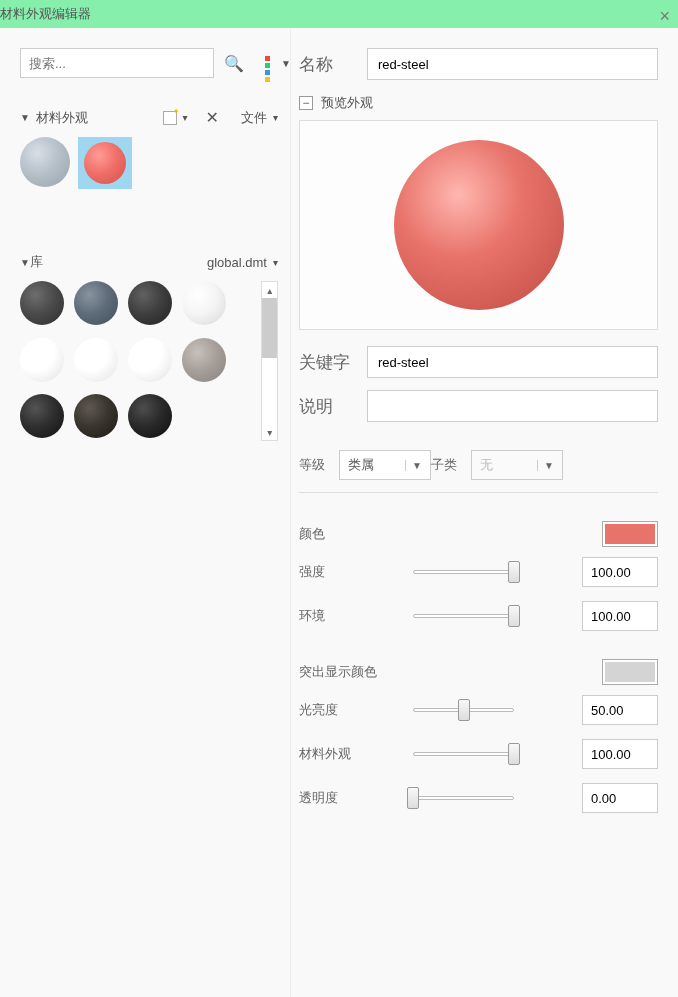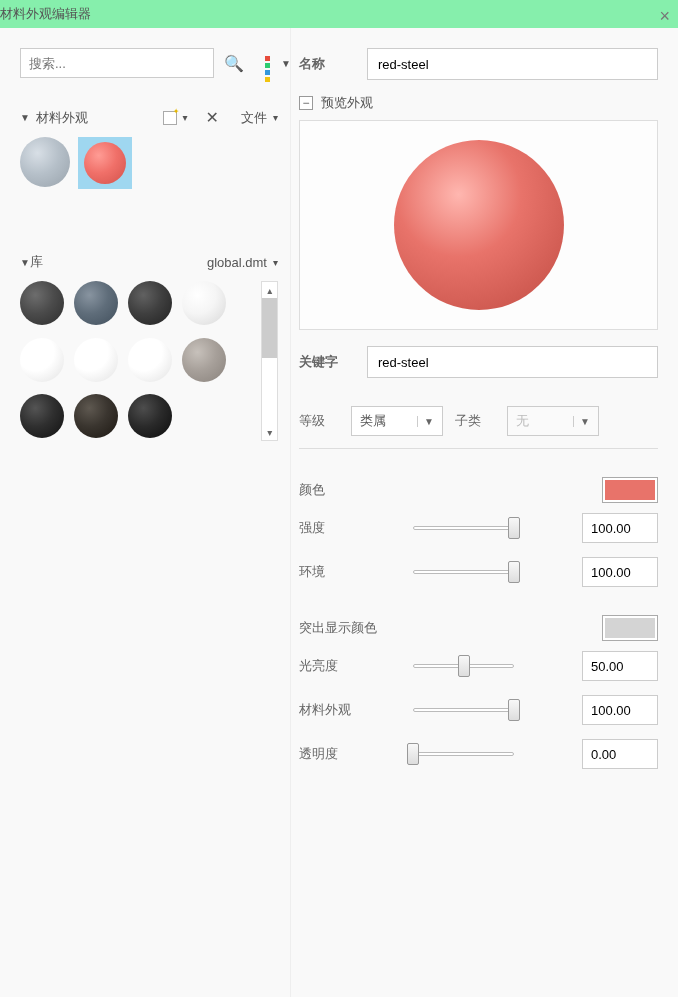--- a/index.html
+++ b/index.html
@@ -4,21 +4,21 @@
 <style>
 * { box-sizing: border-box; margin: 0; padding: 0; font-family: "Microsoft YaHei", sans-serif; }
 body { background: #f0f0f0; width: 678px; height: 997px; overflow: hidden; font-size: 13px; color: #555; }
 .titlebar { height: 28px; background: #86efac; text-align: left; line-height: 28px; position: relative; font-size: 13px; color: #555; }
 .titlebar .close { position: absolute; right: 8px; top: 2px; font-size: 18px; color: #777; cursor: pointer; }
 .main { display: flex; height: calc(100% - 28px); background: #f9f9f9; }
 .left { width: 290px; padding: 20px 12px 12px 20px; }
 .right { flex: 1; padding: 20px 20px 12px 8px; border-left: 1px solid #eee; position: relative; }
 
 .row { display: flex; align-items: center; margin-bottom: 12px; gap: 8px; }
-.label { width: 60px; font-size: 13px; color: #666; font-weight: bold; }
+.label { width: 60px; font-size: 17px; color: #666; }
 
 .search-row { display: flex; align-items: center; gap: 10px; margin-bottom: 30px; }
 .search-input { flex: 1; height: 30px; border: 1px solid #ccc; padding: 0 8px; font-size: 13px; color: #888; }
 .search-icon { font-size: 16px; color: #888; cursor: pointer; }
 .palette-btn { width: 20px; height: 16px; display: inline-flex; flex-wrap: wrap; cursor: pointer; }
 .palette-btn span { width: 5px; height: 5px; margin: 1px; }
 
 .section-header { display: flex; align-items: center; gap: 6px; font-size: 13px; margin-bottom: 6px; }
 .dropdown-arrow { font-size: 10px; }
 .section-header .spacer { flex: 1; }
@@ -45,21 +45,21 @@
 .preview-header { display: flex; align-items: center; gap: 8px; margin: 14px 0 8px; font-size: 13px; font-weight: 500; }
 .collapse-box { width: 14px; height: 14px; border: 1px solid #999; background: #fff; display: flex; align-items: center; justify-content: center; font-size: 12px; color: #666; line-height: 1; cursor: pointer; }
 
 .preview-box { width: 100%; height: 210px; border: 1px solid #ddd; background: #fdfdfd; display: flex; align-items: center; justify-content: center; margin-bottom: 16px; }
 .preview-sphere { width: 170px; height: 170px; border-radius: 50%; }
 
 .tabs { display: flex; border-bottom: 1px solid #ccc; margin: 14px 0; }
 .tab { padding: 8px 18px; font-size: 13px; color: #888; cursor: pointer; border: 1px solid transparent; border-bottom: none; background: #f3f3f3; }
 .tab.active { background: #fff; border-color: #ccc; color: #444; position: relative; top: 1px; }
 
-.prop-row { display: flex; align-items: center; margin-bottom: 10px; gap: 12px; margin-top: 28px; }
+.prop-row { display: flex; align-items: center; margin-bottom: 10px; gap: 0; margin-top: 28px; }
 .prop-label { width: 90px; font-size: 13px; color: #666; }
 .select-box { height: 30px; border: 1px solid #ccc; padding: 0 8px; display: flex; align-items: center; gap: 8px; background: #fff; cursor: pointer; }
 .select-box .sel-text { flex: 1; font-size: 13px; }
 .select-box.sm { width: 92px; }
 .select-box.disabled { color: #bbb; background: #fafafa; }
 .dd-btn { border-left: 1px solid #ccc; padding-left: 6px; font-size: 10px; color: #666; }
 
 .divider { border-top: 1px solid #ddd; margin: 12px 0 18px; }
 
 .color-swatch-box { width: 56px; height: 26px; border: 1px solid #aaa; margin-left: auto; cursor: pointer; padding: 2px; background:#fff; }
@@ -165,20 +165,24 @@
       <span>预览外观</span>
     </div>
     <div class="preview-box">
       <div class="preview-sphere" id="preview-sphere" style="background: radial-gradient(circle at 38% 32%, #ffb7b0 0%, #e8736a 40%, #c04b42 100%);"></div>
     </div>
 
     <div class="row">
       <span class="label">关键字</span>
       <input class="kw-input" value="red-steel" style="">
     </div>
+    <div class="row">
+      <span class="label">说明</span>
+      <input class="desc-input" value="" style="">
+    </div>
 
 
     <div class="prop-row">
       <span class="prop-label" style="width:40px">等级</span>
       <div class="select-box sm">
         <span class="sel-text">类属</span>
         <span class="dd-btn">▼</span>
       </div>
       <span class="prop-label" style="width:40px">子类</span>
       <div class="select-box sm disabled">

